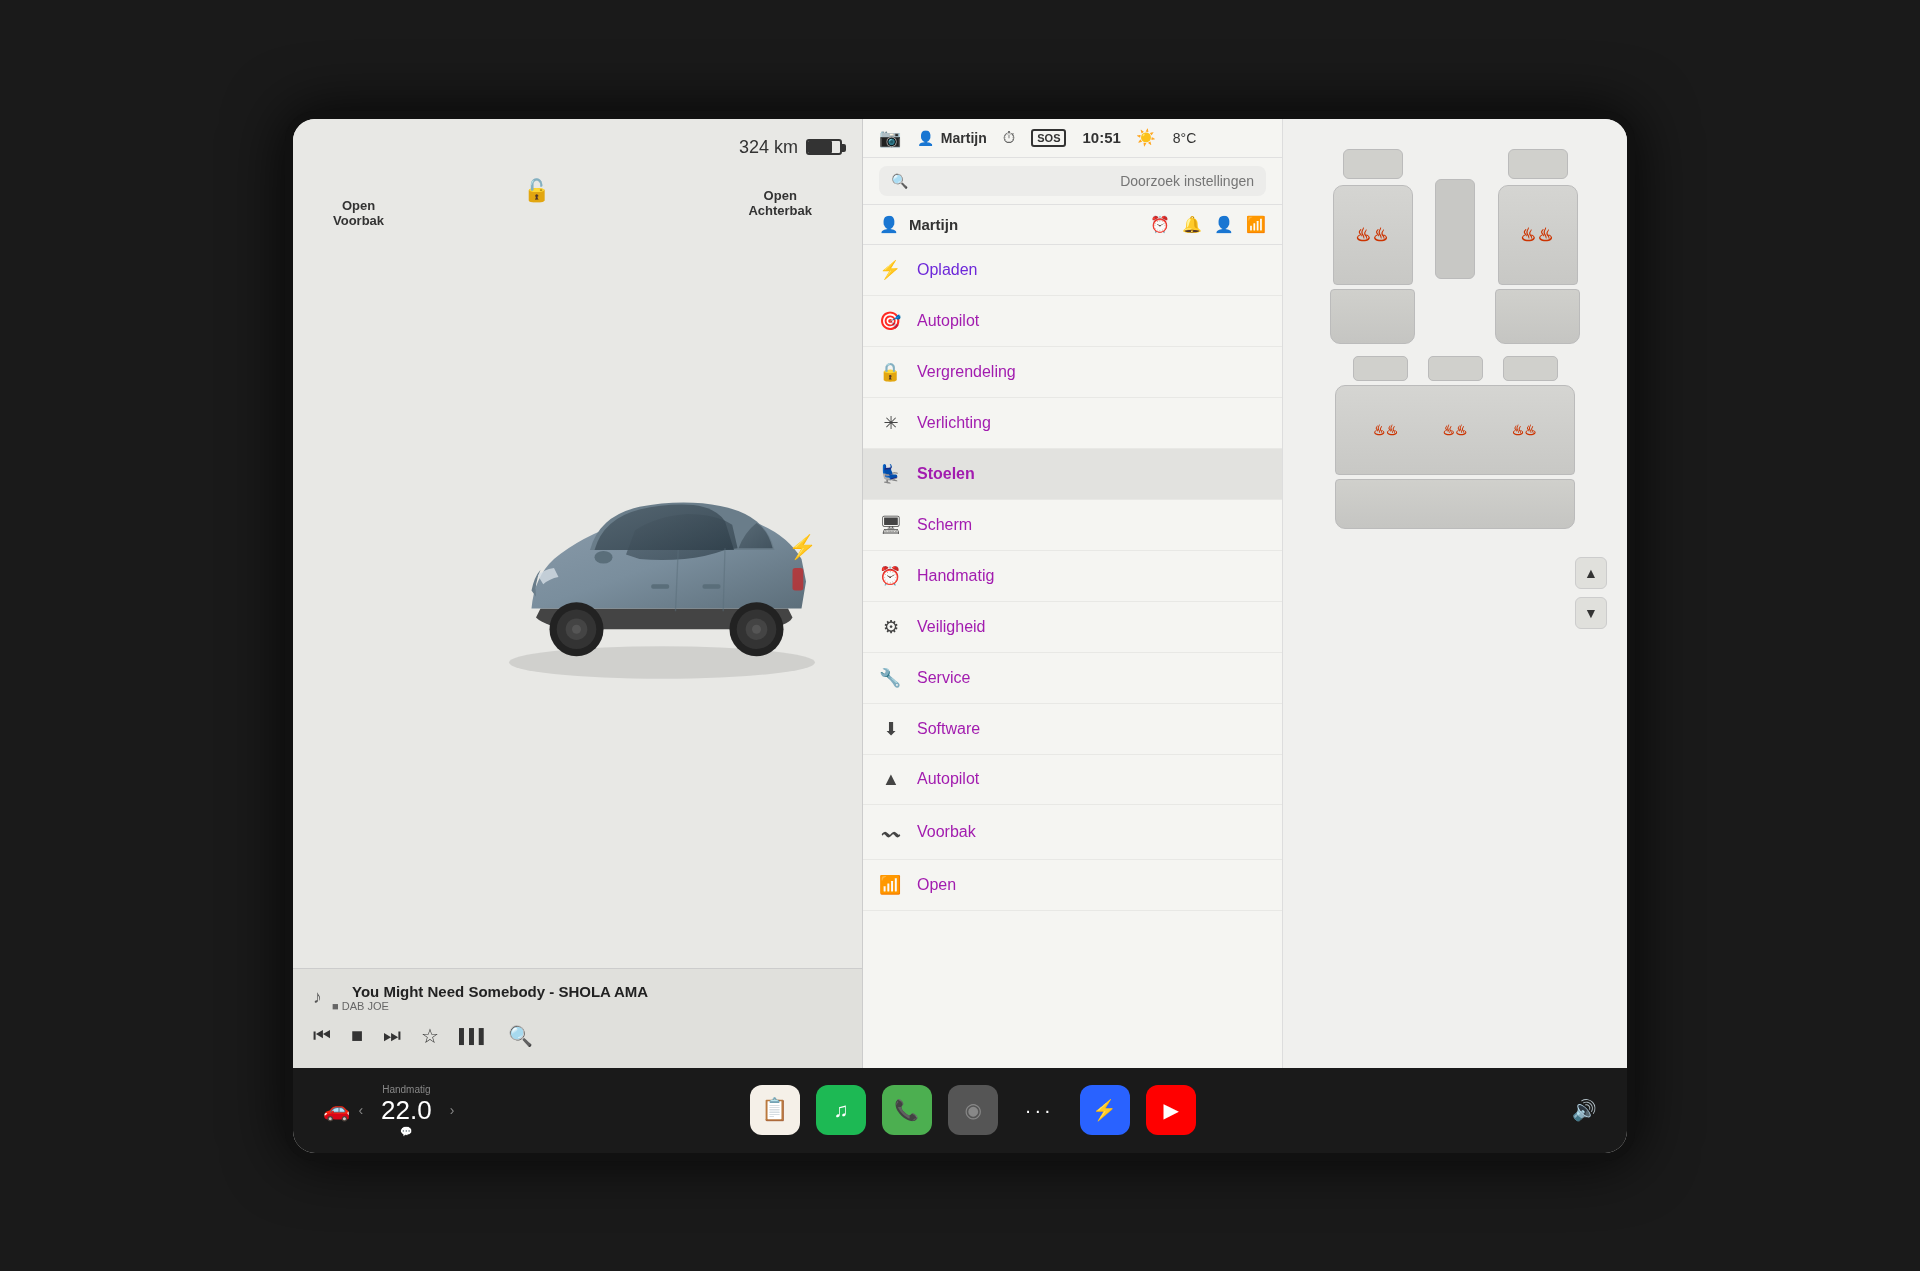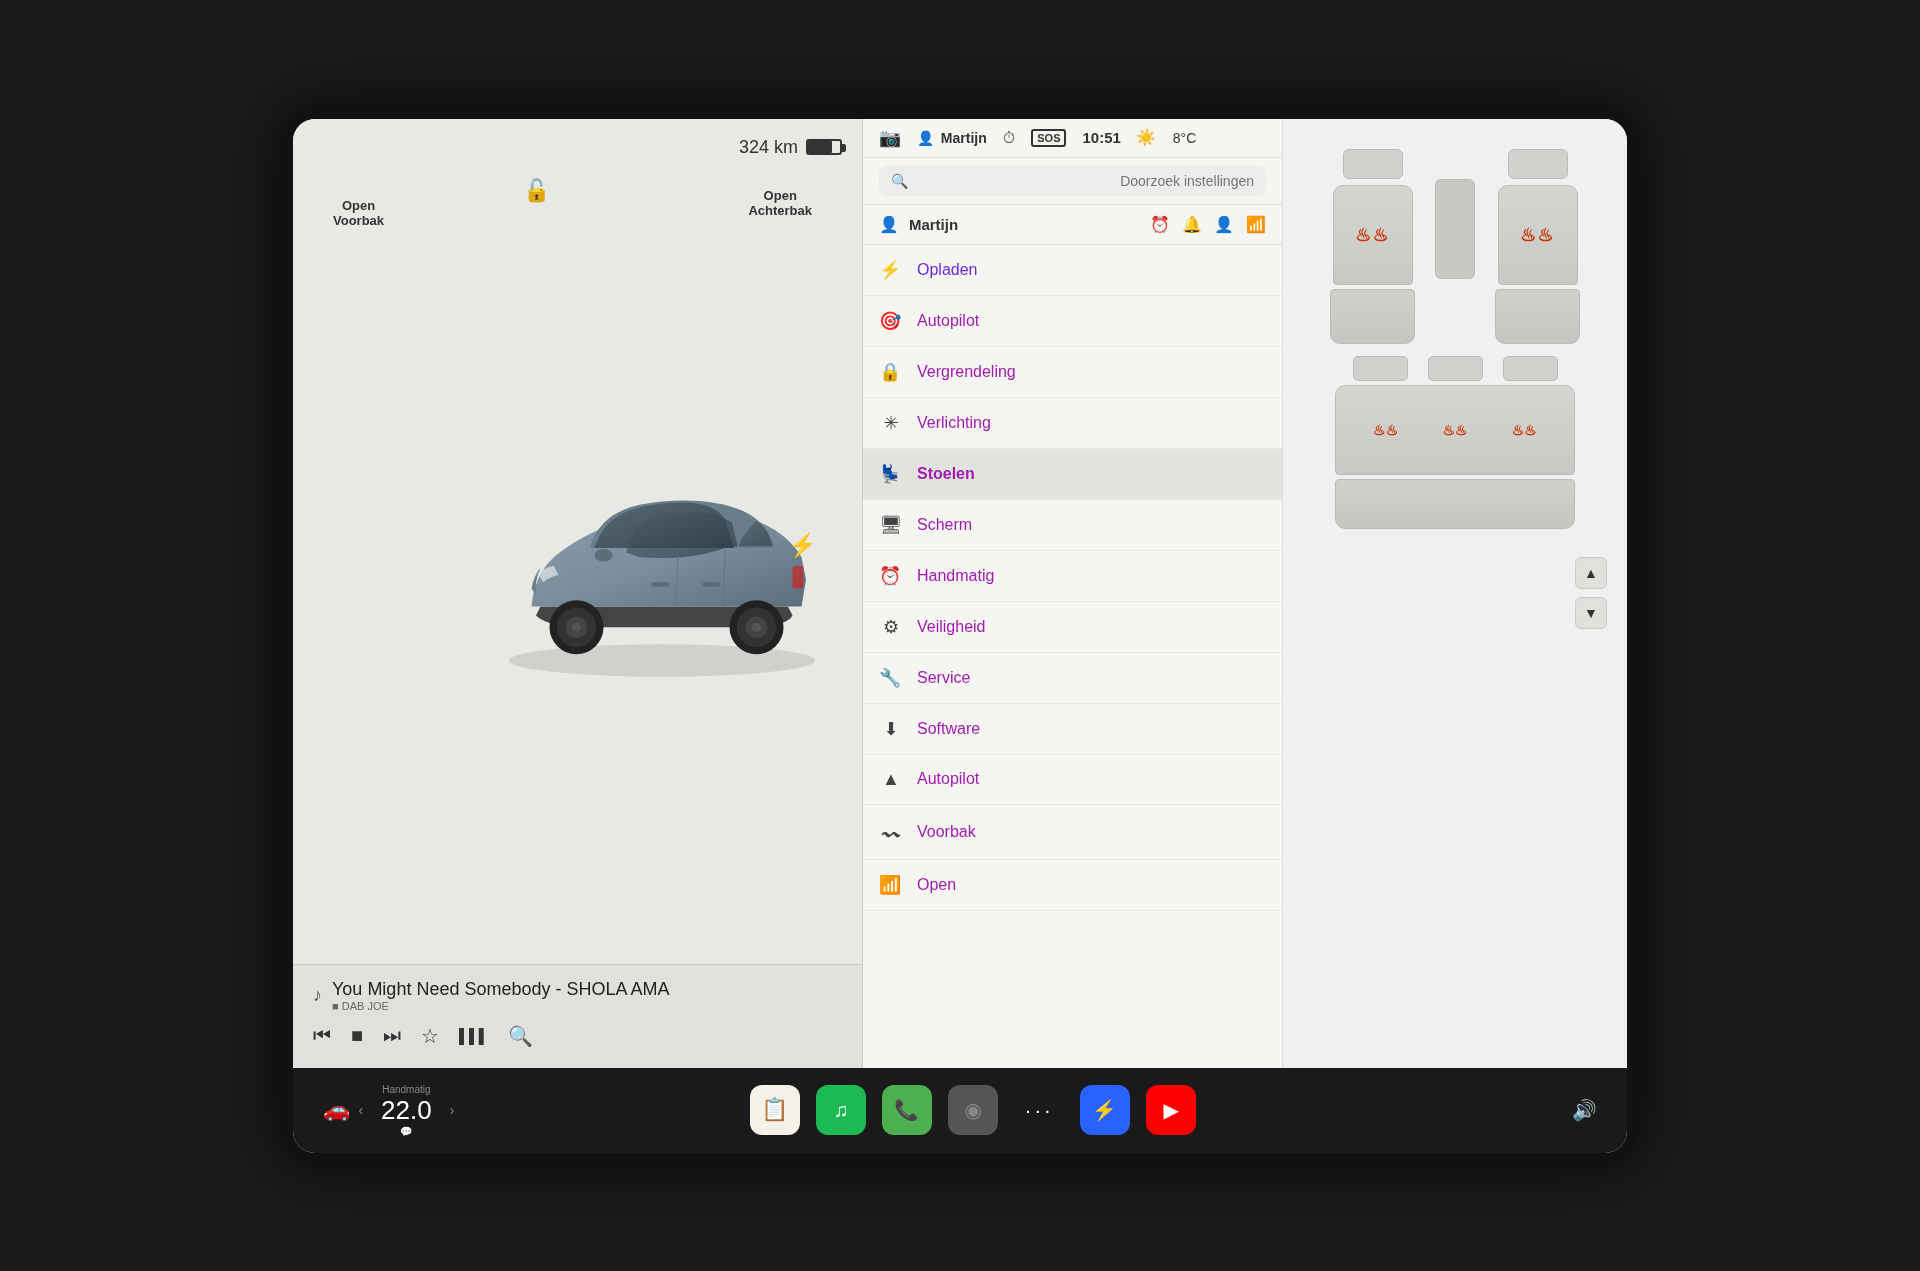--- a/index.html
+++ b/index.html
@@ -149,21 +149,21 @@
       display: flex;
       align-items: center;
       gap: 10px;
       margin-bottom: 6px;
     }
     .music-note {
       font-size: 18px;
       color: #555;
     }
     .music-info { flex: 1; }
-    .music-song { font-size: 18px; font-weight: 400; color: #222; }
+    .music-song { font-size: 15px; font-weight: 700; color: #222; margin-left: 20px; }
     .music-dab { font-size: 11px; color: #666; }
 
     .music-controls {
       display: flex;
       align-items: center;
       gap: 20px;
       padding: 6px 0;
     }
     .ctrl-btn {
       font-size: 20px;

